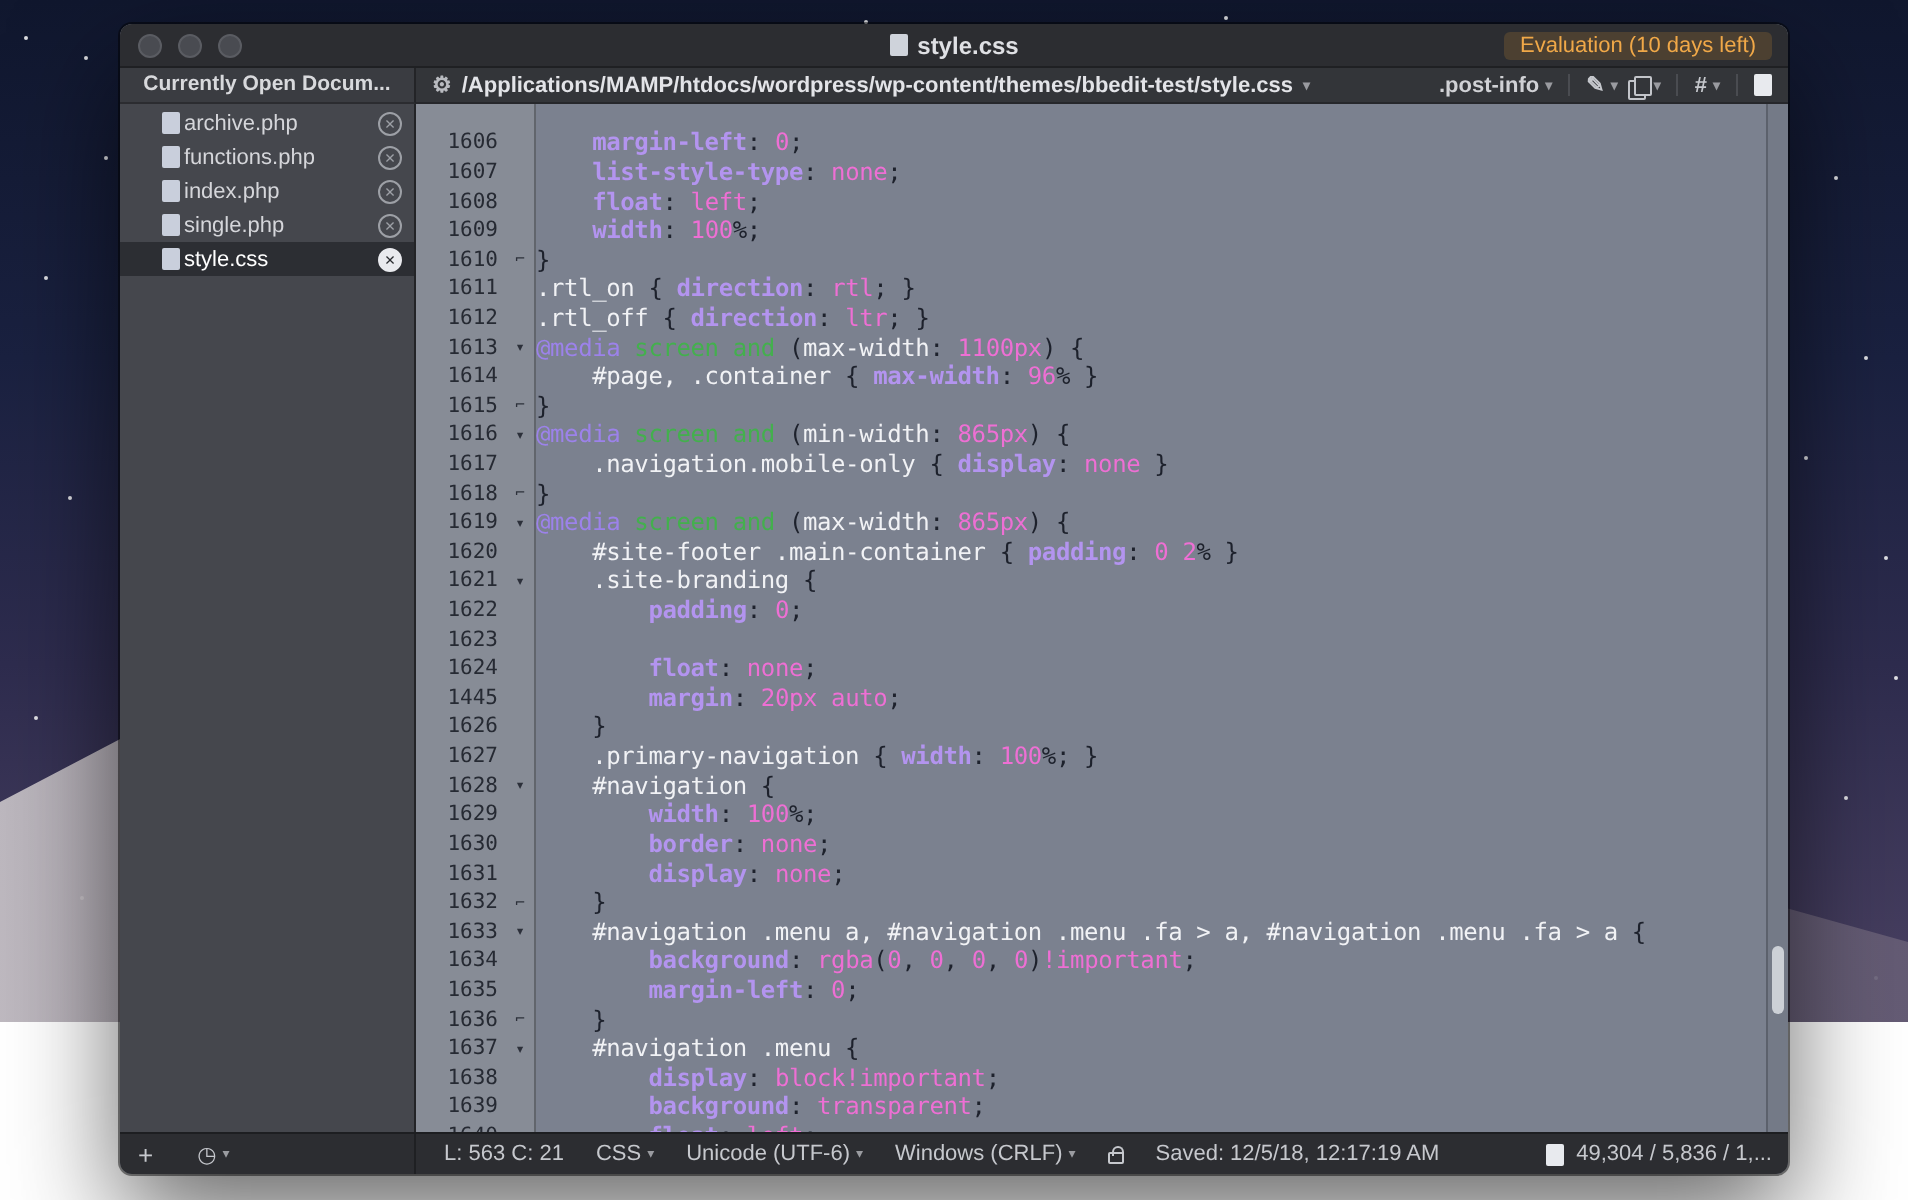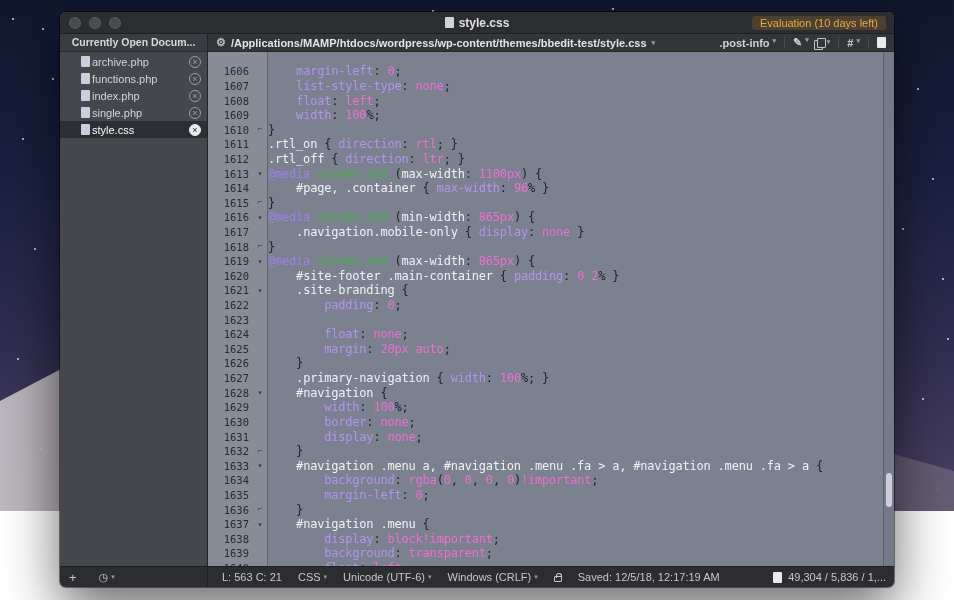--- a/index.html
+++ b/index.html
@@ -39,21 +39,21 @@
   
   .topbar { flex:0 0 18px; display:flex;font-weight:bold; }
   .sidebar-header { width:148px; flex:0 0 148px; background:#3a3c41; border-right:1px solid #232427;
     border-bottom:1px solid #2b2c30; font-size:10.5px; color:#d8d9dc; text-align:center; line-height:17px;
     white-space:nowrap; overflow:hidden; }
   .toolbar { flex:1; background:#333539; border-bottom:1px solid #26272b; display:flex; align-items:center;
     padding:0 8px; gap:5px; font-size:11px; color:#e3e4e8; white-space:nowrap; overflow:hidden; }
   .gear { font-size:11px; color:#b9bbc0; }
   .caret { font-size:7px; color:#9a9ba0; }
   .tb-spacer { flex:1; }
-  .tb-item { display:flex; align-items:flex-start; gap:3px; color:#d0d1d5; }
+  .tb-item { display:flex; align-items:center; gap:3px; color:#d0d1d5; }
   .tb-sep { width:1px; height:11px; background:#4a4c51; margin:0 3px; }
   .pencil { font-size:11px; color:#c6c8cd; }
   .pages-icon { position:relative; width:10px; height:10px; }
   .pages-icon::before, .pages-icon::after { content:""; position:absolute; width:7px; height:8px;
     border:1px solid #c3c5ca; border-radius:1px; }
   .pages-icon::before { left:0; top:2px; } .pages-icon::after { left:3px; top:0; background:#333539; }
   .hash { font-size:11px; color:#c6c8cd; }
   .doc-white { width:9px; height:11px; background:#e8eaee; border-radius:1px; }
 
   
@@ -73,21 +73,21 @@
   .gutter-strip { position:absolute; left:0; top:0; bottom:0; width:60px; background:#878c96;
     border-right:1px solid rgba(0,0,0,.28); }
   .code-area { position:relative; z-index:1; padding-top:12px; }
   .code-line { display:flex; align-items:center; height:14.62px; white-space:pre;
     font-family:"DejaVu Sans Mono", monospace; font-size:12px; }
   .gutter-num { width:44px; flex:0 0 44px; text-align:right; padding-right:3px;
     font-size:10.5px; color:#262a33; font-family:"DejaVu Sans Mono", monospace; }
   .gutter-mark { width:16px; flex:0 0 16px; text-align:center; font-size:8px; color:#2c303a; }
   .line-text { white-space:pre; letter-spacing:-0.2px; }
   .tk-d { color:var(--punctuation,#1d212c); }
-  .tk-p { color:var(--property,#b394ef); }
+  .tk-p { color:var(--property,#b394ef);font-weight:bold; }
   .tk-v { color:var(--value,#ee6fd4); }
   .tk-k { color:var(--keyword,#43b04d); }
   .tk-a { color:var(--at_rule,#9c82ea); }
   .tk-s { color:var(--selector,#f1f2f5); }
 
   .scrollbar { position:absolute; top:0; right:0; bottom:0; width:11px; background:#747a87;
     border-left:1px solid rgba(0,0,0,.2); z-index:2; }
   .scroll-thumb { position:absolute; left:2px; right:2px; top:82%; height:34px; background:#ccd0d6; border-radius:4px; }
 
   
@@ -201,21 +201,21 @@
             <div class="code-line"><span class="gutter-num">1615</span><span class="gutter-mark">⌐</span><span class="line-text"><span class="tk-d">}</span></span></div>
             <div class="code-line"><span class="gutter-num">1616</span><span class="gutter-mark">▾</span><span class="line-text"><span class="tk-a">@media</span><span class="tk-k"> screen and </span><span class="tk-d">(</span><span class="tk-s">min-width</span><span class="tk-d">: </span><span class="tk-v">865px</span><span class="tk-d">) {</span></span></div>
             <div class="code-line"><span class="gutter-num">1617</span><span class="gutter-mark"></span><span class="line-text"><span class="tk-d">    </span><span class="tk-s">.navigation.mobile-only</span><span class="tk-d"> { </span><span class="tk-p">display</span><span class="tk-d">: </span><span class="tk-v">none</span><span class="tk-d"> }</span></span></div>
             <div class="code-line"><span class="gutter-num">1618</span><span class="gutter-mark">⌐</span><span class="line-text"><span class="tk-d">}</span></span></div>
             <div class="code-line"><span class="gutter-num">1619</span><span class="gutter-mark">▾</span><span class="line-text"><span class="tk-a">@media</span><span class="tk-k"> screen and </span><span class="tk-d">(</span><span class="tk-s">max-width</span><span class="tk-d">: </span><span class="tk-v">865px</span><span class="tk-d">) {</span></span></div>
             <div class="code-line"><span class="gutter-num">1620</span><span class="gutter-mark"></span><span class="line-text"><span class="tk-d">    </span><span class="tk-s">#site-footer .main-container</span><span class="tk-d"> { </span><span class="tk-p">padding</span><span class="tk-d">: </span><span class="tk-v">0 2</span><span class="tk-d">% }</span></span></div>
             <div class="code-line"><span class="gutter-num">1621</span><span class="gutter-mark">▾</span><span class="line-text"><span class="tk-d">    </span><span class="tk-s">.site-branding</span><span class="tk-d"> {</span></span></div>
             <div class="code-line"><span class="gutter-num">1622</span><span class="gutter-mark"></span><span class="line-text"><span class="tk-d">        </span><span class="tk-p">padding</span><span class="tk-d">: </span><span class="tk-v">0</span><span class="tk-d">;</span></span></div>
             <div class="code-line"><span class="gutter-num">1623</span><span class="gutter-mark"></span></div>
             <div class="code-line"><span class="gutter-num">1624</span><span class="gutter-mark"></span><span class="line-text"><span class="tk-d">        </span><span class="tk-p">float</span><span class="tk-d">: </span><span class="tk-v">none</span><span class="tk-d">;</span></span></div>
-            <div class="code-line"><span class="gutter-num">1625</span><span class="gutter-mark"></span><span class="line-text"><span class="tk-d">        </span><span class="tk-p">margin</span><span class="tk-d">: </span><span class="tk-v">20px auto</span><span class="tk-d">;</span></span></div>
+            <div class="code-line"><span class="gutter-num">1445</span><span class="gutter-mark"></span><span class="line-text"><span class="tk-d">        </span><span class="tk-p">margin</span><span class="tk-d">: </span><span class="tk-v">20px auto</span><span class="tk-d">;</span></span></div>
             <div class="code-line"><span class="gutter-num">1626</span><span class="gutter-mark"></span><span class="line-text"><span class="tk-d">    }</span></span></div>
             <div class="code-line"><span class="gutter-num">1627</span><span class="gutter-mark"></span><span class="line-text"><span class="tk-d">    </span><span class="tk-s">.primary-navigation</span><span class="tk-d"> { </span><span class="tk-p">width</span><span class="tk-d">: </span><span class="tk-v">100</span><span class="tk-d">%; }</span></span></div>
             <div class="code-line"><span class="gutter-num">1628</span><span class="gutter-mark">▾</span><span class="line-text"><span class="tk-d">    </span><span class="tk-s">#navigation</span><span class="tk-d"> {</span></span></div>
             <div class="code-line"><span class="gutter-num">1629</span><span class="gutter-mark"></span><span class="line-text"><span class="tk-d">        </span><span class="tk-p">width</span><span class="tk-d">: </span><span class="tk-v">100</span><span class="tk-d">%;</span></span></div>
             <div class="code-line"><span class="gutter-num">1630</span><span class="gutter-mark"></span><span class="line-text"><span class="tk-d">        </span><span class="tk-p">border</span><span class="tk-d">: </span><span class="tk-v">none</span><span class="tk-d">;</span></span></div>
             <div class="code-line"><span class="gutter-num">1631</span><span class="gutter-mark"></span><span class="line-text"><span class="tk-d">        </span><span class="tk-p">display</span><span class="tk-d">: </span><span class="tk-v">none</span><span class="tk-d">;</span></span></div>
             <div class="code-line"><span class="gutter-num">1632</span><span class="gutter-mark">⌐</span><span class="line-text"><span class="tk-d">    }</span></span></div>
             <div class="code-line"><span class="gutter-num">1633</span><span class="gutter-mark">▾</span><span class="line-text"><span class="tk-d">    </span><span class="tk-s">#navigation .menu a, #navigation .menu .fa &gt; a, #navigation .menu .fa &gt; a</span><span class="tk-d"> {</span></span></div>
             <div class="code-line"><span class="gutter-num">1634</span><span class="gutter-mark"></span><span class="line-text"><span class="tk-d">        </span><span class="tk-p">background</span><span class="tk-d">: </span><span class="tk-v">rgba</span><span class="tk-d">(</span><span class="tk-v">0</span><span class="tk-d">, </span><span class="tk-v">0</span><span class="tk-d">, </span><span class="tk-v">0</span><span class="tk-d">, </span><span class="tk-v">0</span><span class="tk-d">)</span><span class="tk-v">!important</span><span class="tk-d">;</span></span></div>
             <div class="code-line"><span class="gutter-num">1635</span><span class="gutter-mark"></span><span class="line-text"><span class="tk-d">        </span><span class="tk-p">margin-left</span><span class="tk-d">: </span><span class="tk-v">0</span><span class="tk-d">;</span></span></div>

